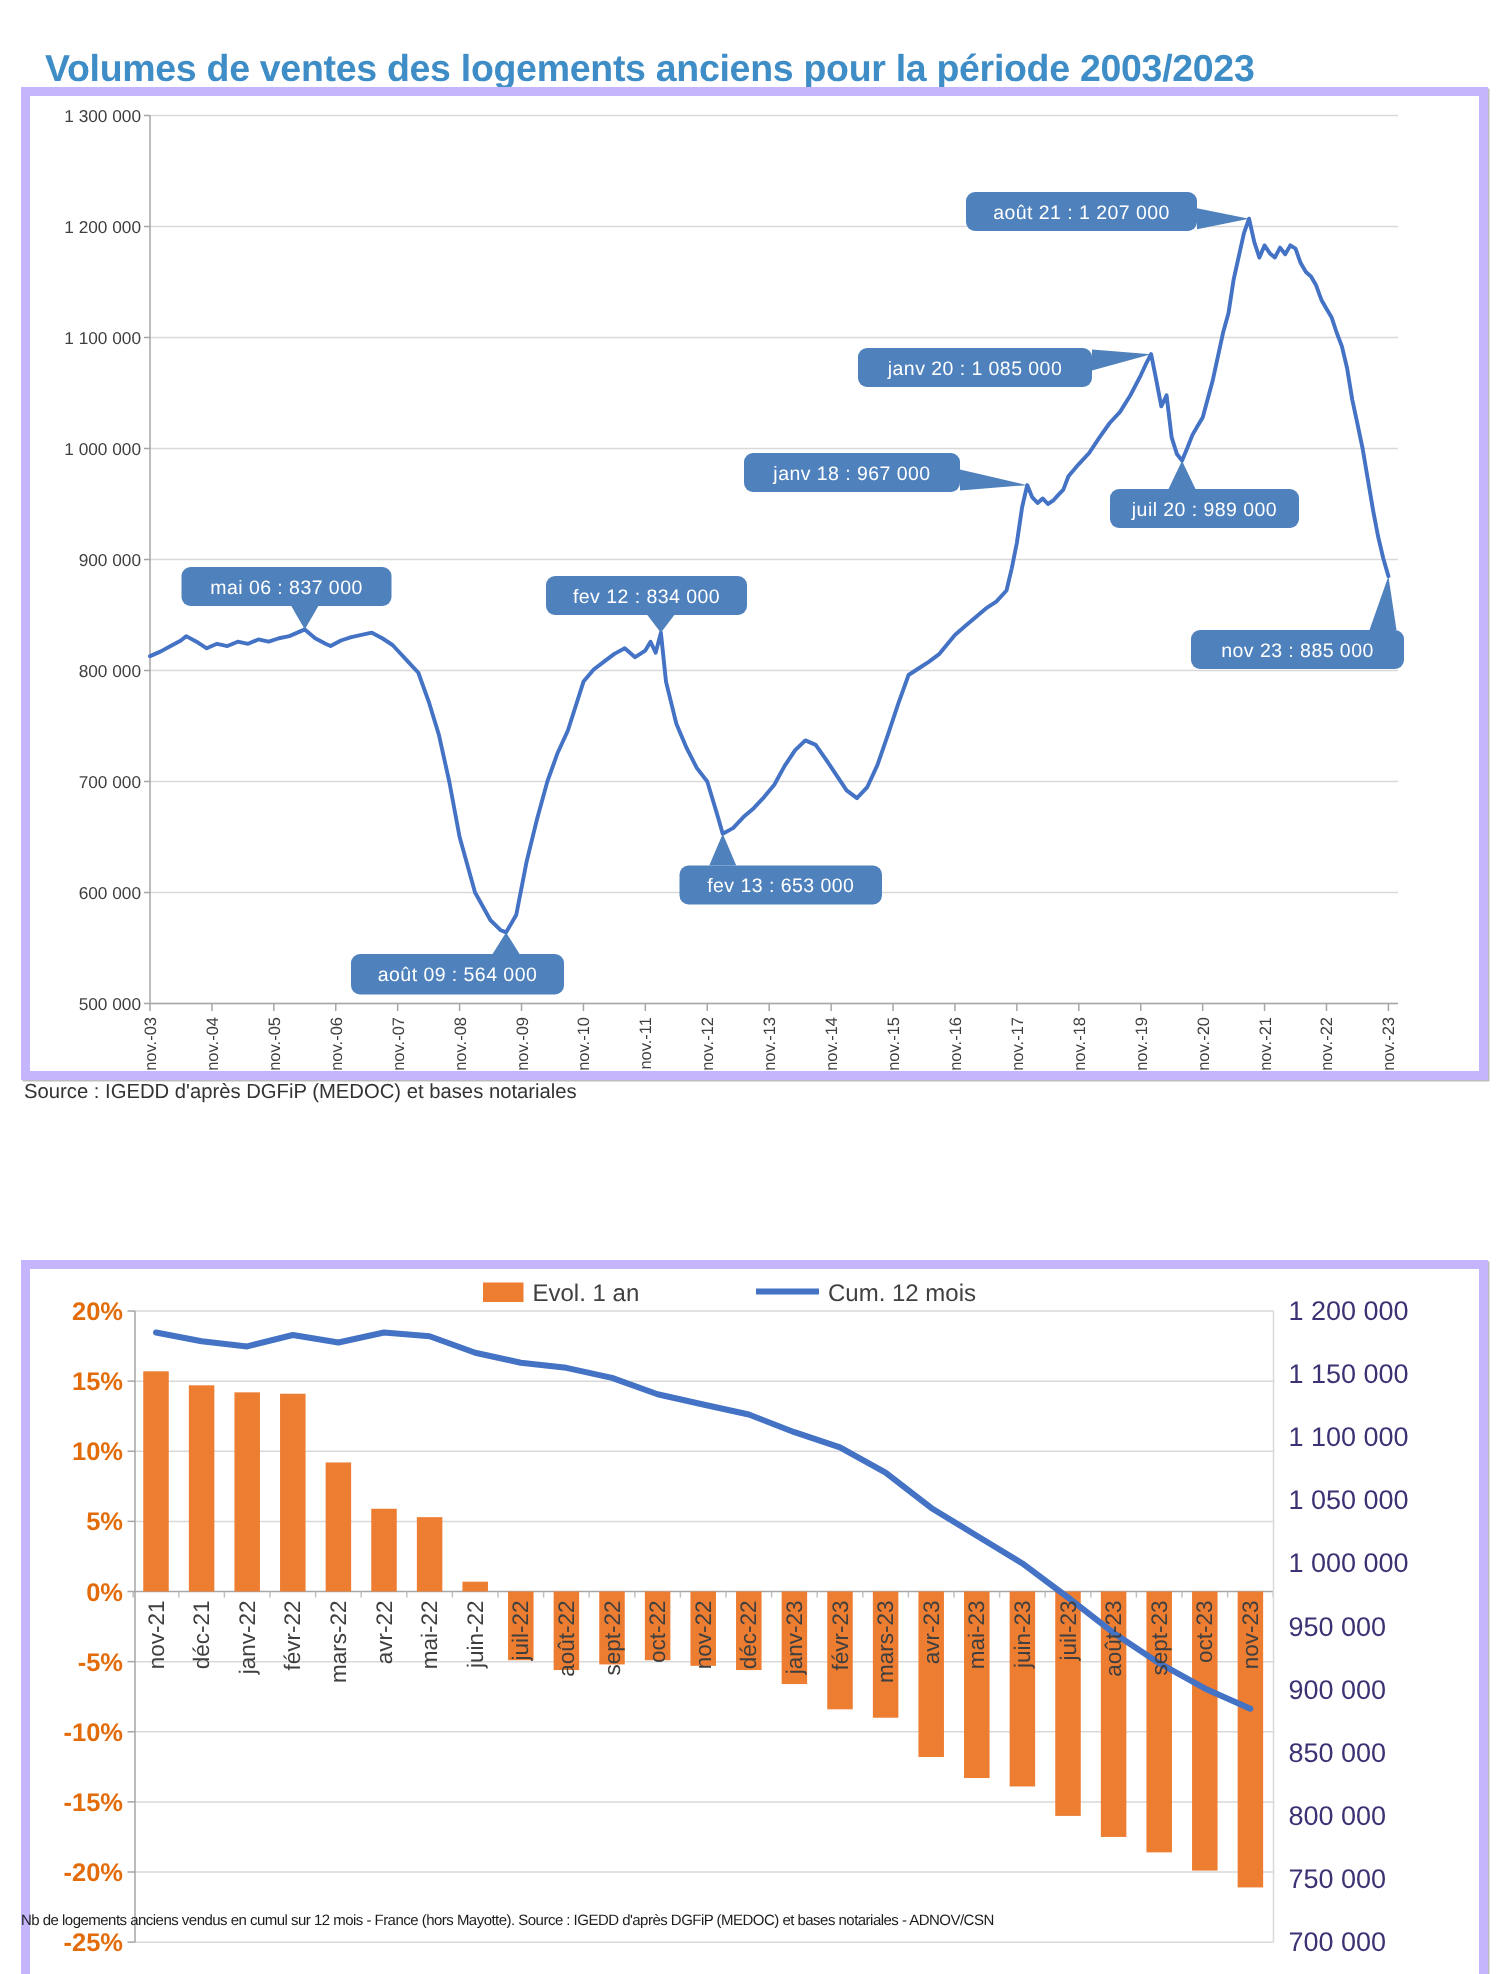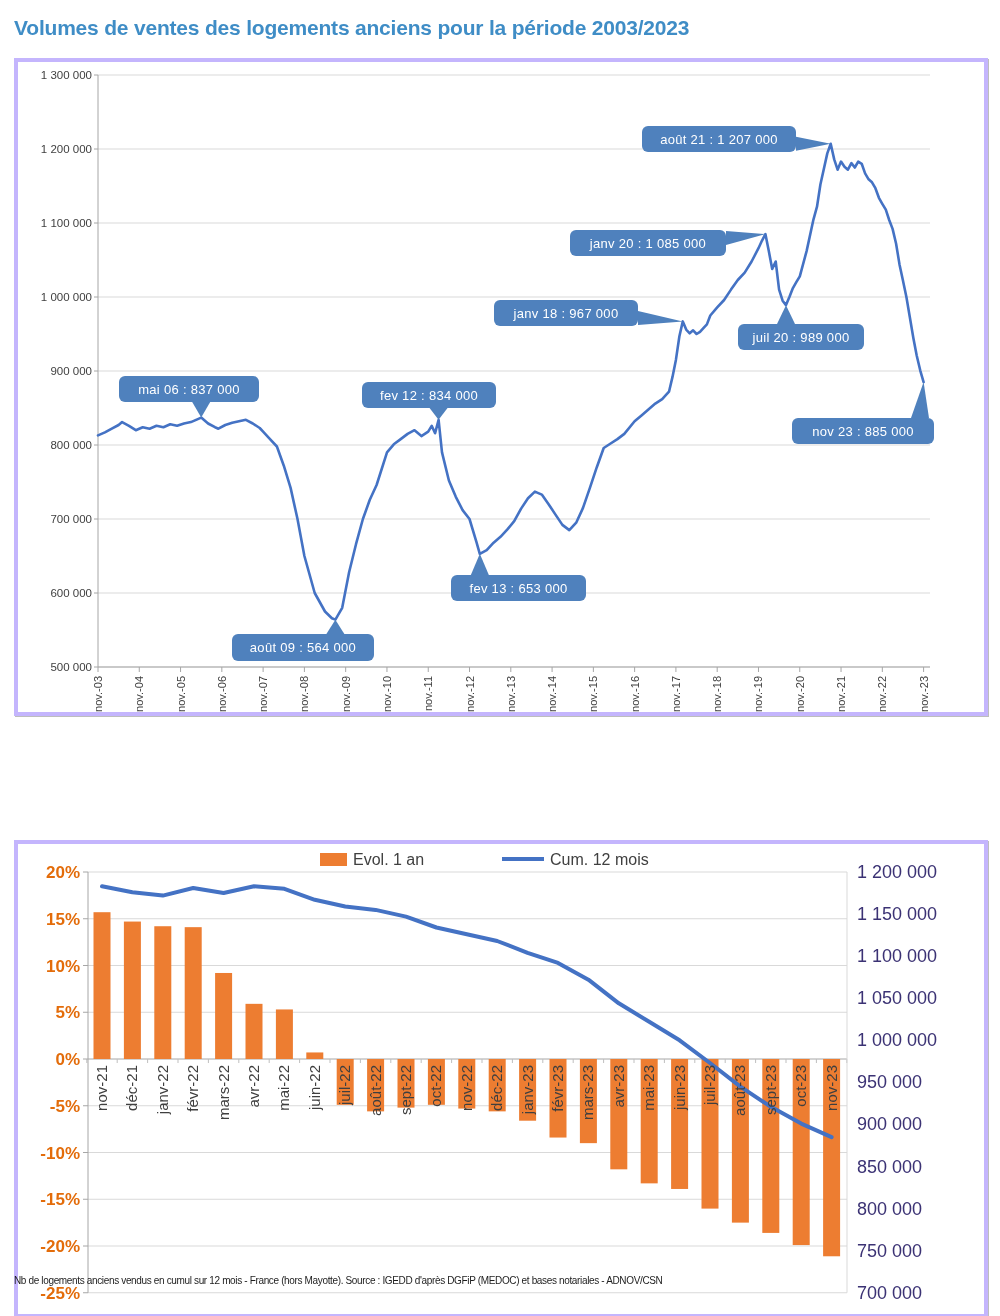--- a/index.html
+++ b/index.html
@@ -1,23 +1,23 @@
 <!DOCTYPE html>
 <html><head>
 <meta charset="utf-8">
 <style>
   html,body{margin:0;padding:0;background:#ffffff;}
   .page{position:relative;width:1000px;height:1316px;background:#fff;
         font-family:"Liberation Sans",sans-serif;overflow:hidden;}
-  .chart-title{position:absolute;left:14px;margin:0;color:#3F8DC6;
-        font-size:21px;font-weight:bold;letter-spacing:-0.2px;white-space:nowrap;}
+  .chart-title{position:absolute;left:14px;margin:16px;color:#3F8DC6;
+        font-size:25px;font-weight:bold;letter-spacing:-0.2px;white-space:nowrap;}
   #title1{top:16px;}
   #title2{top:754px;}
   .frame{position:absolute;left:14px;width:966px;background:#fff;
-        border:4px solid #c4b5fd;box-shadow:1px 1px 0 #bdbdbd;}
+        border:6px solid #c4b5fd;box-shadow:1px 1px 0 #bdbdbd;}
   #frame1{top:58px;height:650px;}
   #frame2{top:840px;height:470px;}
   .source-note{position:absolute;left:16px;top:720px;font-size:13.5px;color:#333;}
   .caption-note{position:absolute;left:14px;top:1275px;font-size:10px;color:#1d1d1d;
         letter-spacing:-0.35px;white-space:nowrap;}
   svg{display:block;}
   svg text{font-family:"Liberation Sans",sans-serif;}
 </style>
 </head>
 <body>
@@ -191,20 +191,21 @@
           </g>
           <g>
             <polygon points="893,356 911,356 905.6,320.1" fill="#4F81BD"></polygon>
             <rect x="774" y="356" width="142" height="26" rx="6" ry="6" fill="#4F81BD"></rect>
             <text x="845" y="369" text-anchor="middle" dy="0.36em" font-size="13" fill="#ffffff" letter-spacing="0.3">nov 23 : 885 000</text>
           </g>
         </g>
       </svg>
   </div>
 
+  <div class="source-note">Source : IGEDD d'après DGFiP (MEDOC) et bases notariales</div>
 
 
   <div id="frame2" class="frame">
     <svg id="svg2" width="966" height="470" viewBox="0 0 966 470">
         <g>
           <line x1="70" y1="28" x2="829" y2="28" stroke="#D9D9D9" stroke-width="1"></line>
           <line x1="70" y1="74.75" x2="829" y2="74.75" stroke="#D9D9D9" stroke-width="1"></line>
           <line x1="70" y1="121.5" x2="829" y2="121.5" stroke="#D9D9D9" stroke-width="1"></line>
           <line x1="70" y1="168.25" x2="829" y2="168.25" stroke="#D9D9D9" stroke-width="1"></line>
           <line x1="70" y1="215" x2="829" y2="215" stroke="#A6A6A6" stroke-width="1"></line>

